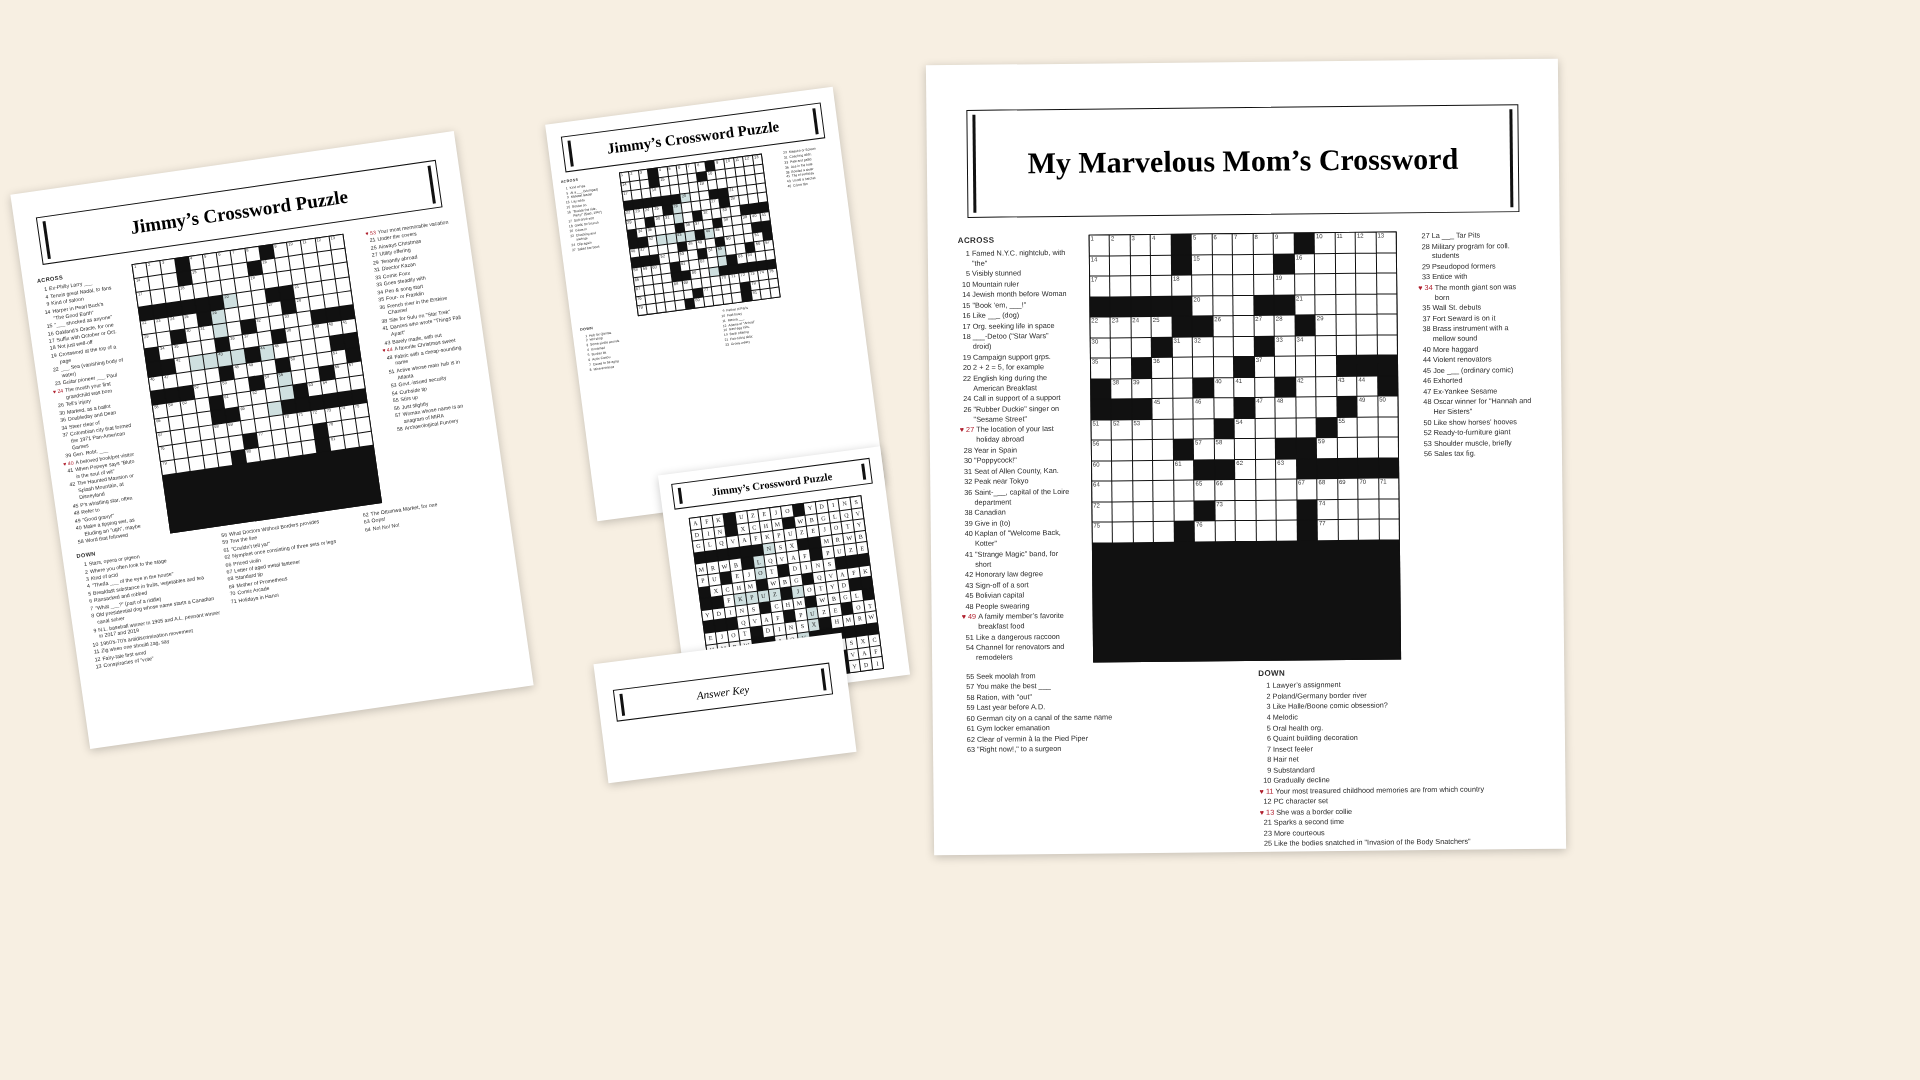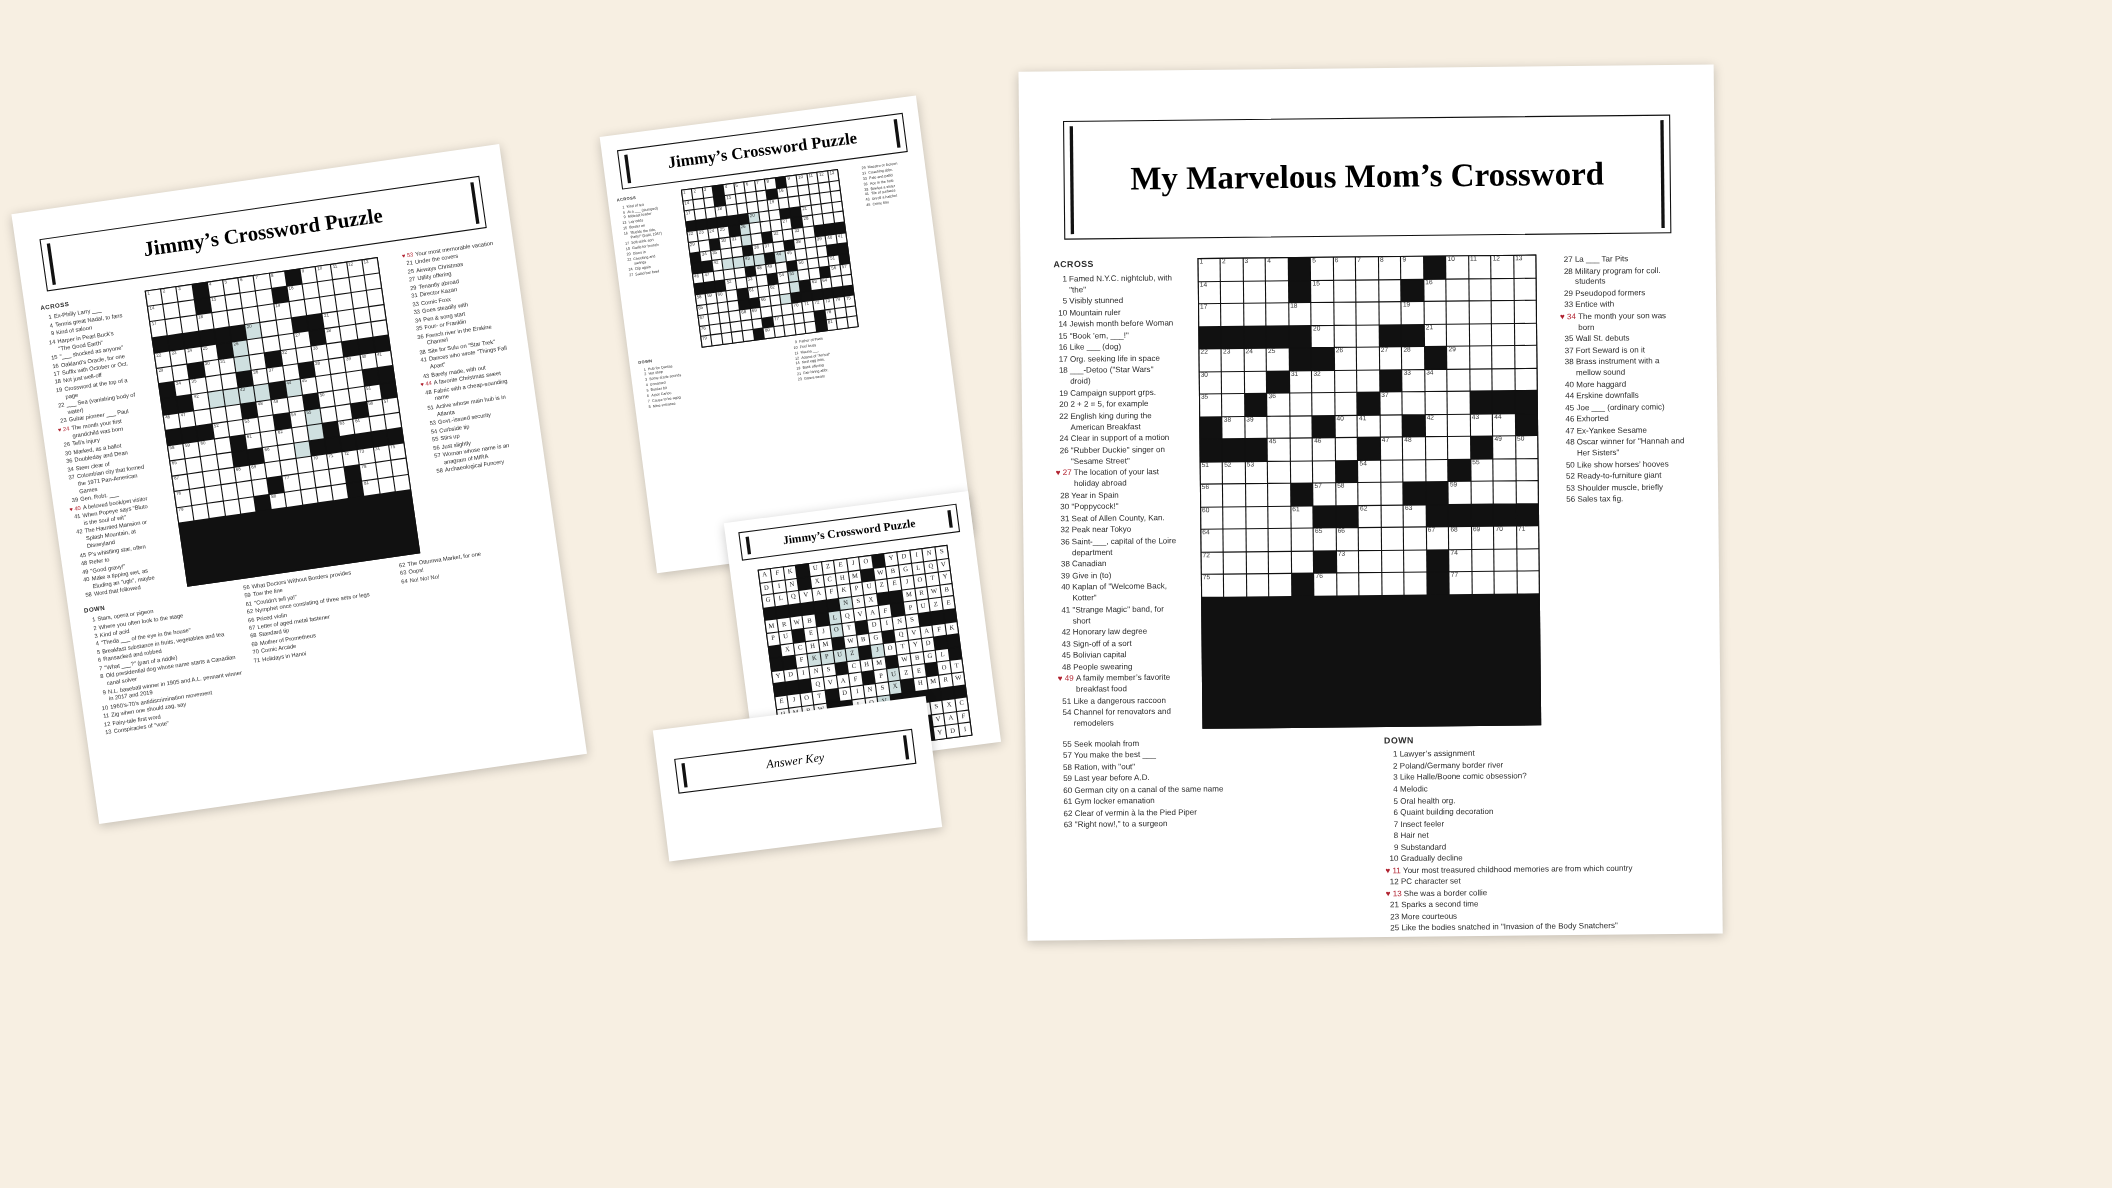--- a/index.html
+++ b/index.html
@@ -168,21 +168,21 @@
             <div class="clue">
               <span class="n">20</span>
               <span class="t">2 + 2 = 5, for example</span>
             </div>
             <div class="clue">
               <span class="n">22</span>
               <span class="t">English king during the American Breakfast</span>
             </div>
             <div class="clue">
               <span class="n">24</span>
-              <span class="t">Clear in support of a motion</span>
+              <span class="t">Call in support of a support</span>
             </div>
             <div class="clue">
               <span class="n">26</span>
               <span class="t">"Rubber Duckie" singer on "Sesame Street"</span>
             </div>
             <div class="clue">
               <span class="n heart">♥ 27</span>
               <span class="t">The location of your last holiday abroad</span>
             </div>
             <div class="clue">
@@ -651,41 +651,41 @@
             <div class="clue">
               <span class="n">29</span>
               <span class="t">Pseudopod formers</span>
             </div>
             <div class="clue">
               <span class="n">33</span>
               <span class="t">Entice with</span>
             </div>
             <div class="clue">
               <span class="n heart">♥ 34</span>
-              <span class="t">The month your son was born</span>
+              <span class="t">The month giant son was born</span>
             </div>
             <div class="clue">
               <span class="n">35</span>
               <span class="t">Wall St. debuts</span>
             </div>
             <div class="clue">
               <span class="n">37</span>
               <span class="t">Fort Seward is on it</span>
             </div>
             <div class="clue">
               <span class="n">38</span>
               <span class="t">Brass instrument with a mellow sound</span>
             </div>
             <div class="clue">
               <span class="n">40</span>
               <span class="t">More haggard</span>
             </div>
             <div class="clue">
               <span class="n">44</span>
-              <span class="t">Erskine downfalls</span>
+              <span class="t">Violent renovators</span>
             </div>
             <div class="clue">
               <span class="n">45</span>
               <span class="t">Joe ___ (ordinary comic)</span>
             </div>
             <div class="clue">
               <span class="n">46</span>
               <span class="t">Exhorted</span>
             </div>
             <div class="clue">

